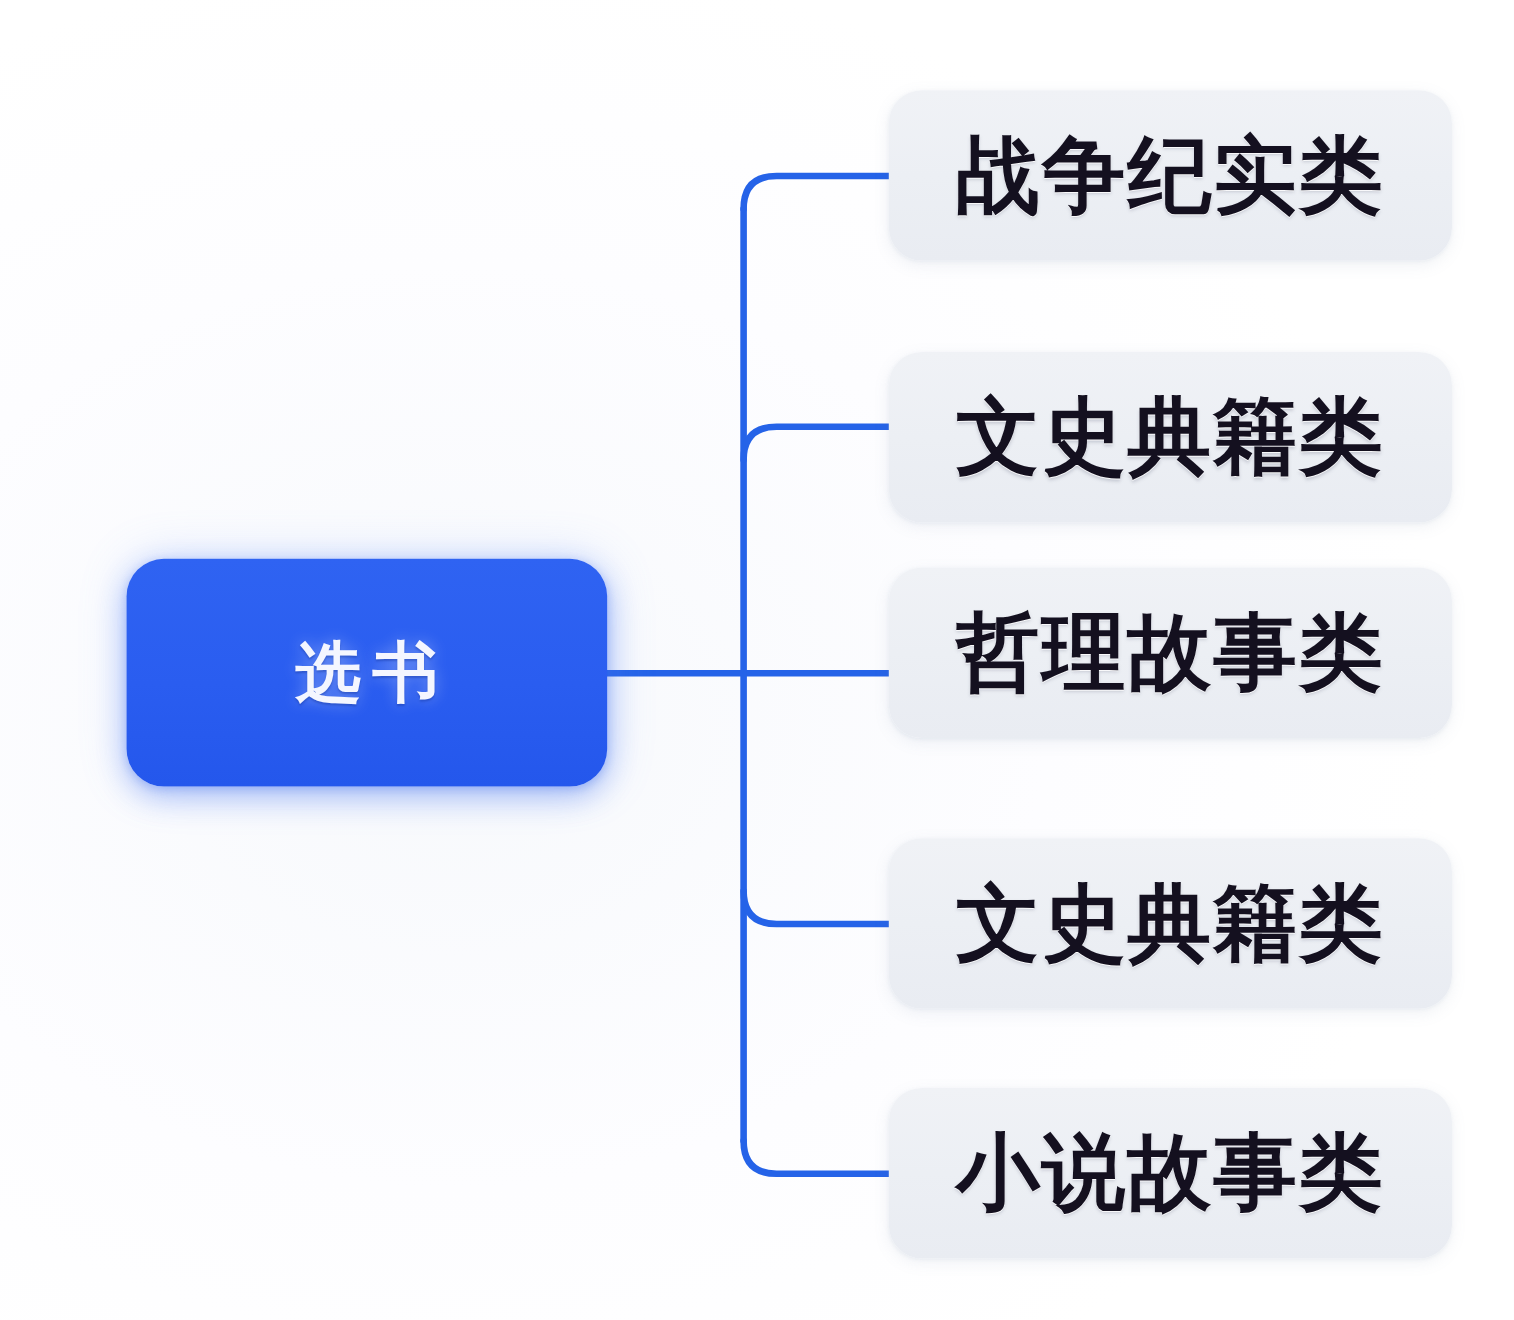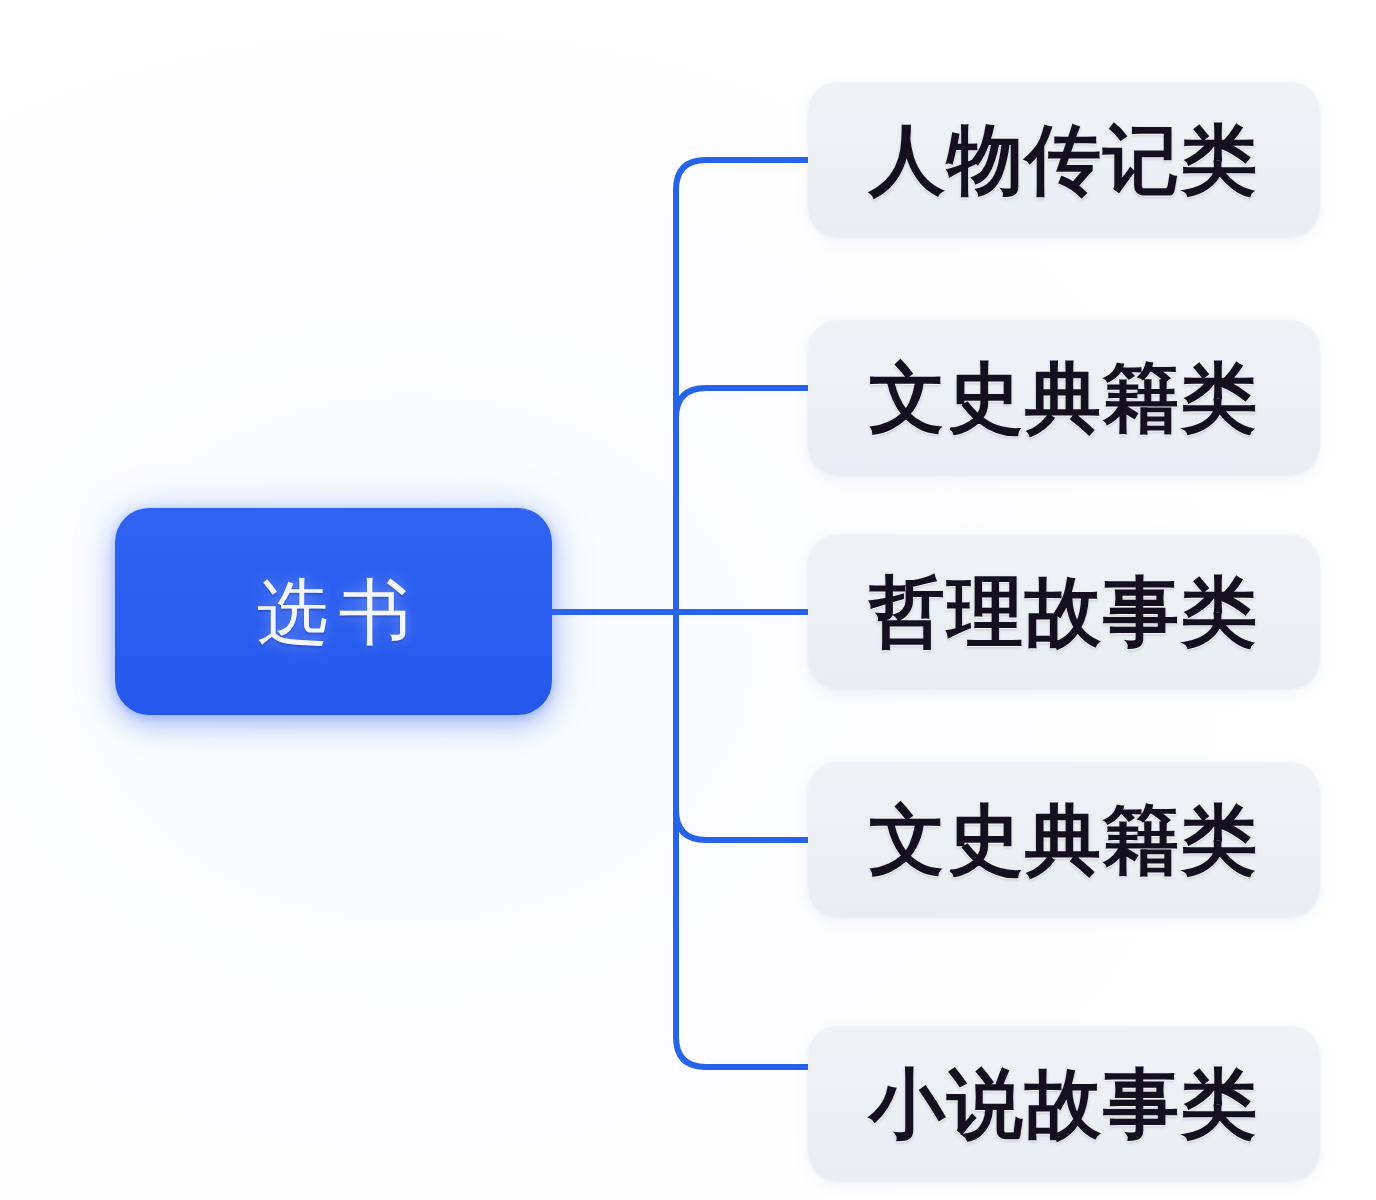--- a/index.html
+++ b/index.html
@@ -45,22 +45,22 @@
     box-shadow:
       0 10px 26px rgba(40, 92, 235, 0.30),
       0 2px 8px rgba(40, 92, 235, 0.22),
       0 0 42px rgba(120, 160, 255, 0.30);
     display: flex;
     align-items: center;
     justify-content: center;
   }
   .root-label {
     color: #f4f6ff;
-    font-size: 72px;
-    font-weight: normal;
+    font-size: 60px;
+    font-weight: bold;
     letter-spacing: 10px;
     text-indent: 10px;
     line-height: 1;
     text-shadow:
       0 2px 2px rgba(10, 40, 140, 0.35),
       0 0 14px rgba(255, 255, 255, 0.35);
     white-space: nowrap;
   }
 
   
@@ -85,23 +85,23 @@
     letter-spacing: 2px;
     line-height: 1;
     white-space: nowrap;
     text-shadow:
       0 1px 0 rgba(255, 255, 255, 0.85),
       0 2px 3px rgba(90, 95, 120, 0.25);
   }
 
   .node-1 { top: 82px; }
   .node-2 { top: 320px; }
-  .node-3 { top: 534px; text-align: right; }
+  .node-3 { top: 516px; text-align: right; }
   .node-4 { top: 762px; }
-  .node-5 { top: 1026px; }
+  .node-5 { top: 989px; }
 </style>
 </head>
 <body>
 
 <div id="mindmap-canvas">
 
   <svg id="connector-layer" viewBox="0 0 1376 1200" width="1376" height="1200">
     <g fill="none" stroke="#2563e8" stroke-width="6" stroke-linecap="round">
 
       <path d="M 552 612 L 808 612"></path>
@@ -116,21 +116,21 @@
 
       <path d="M 676 1037 Q 676 1067 706 1067 L 808 1067"></path>
     </g>
   </svg>
 
   <div class="root-node">
     <span class="root-label">选书</span>
   </div>
 
   <div class="child-node node-1">
-    <span class="child-label">人物传记类</span>
+    <span class="child-label">战争纪实类</span>
   </div>
 
   <div class="child-node node-2">
     <span class="child-label">文史典籍类</span>
   </div>
 
   <div class="child-node node-3">
     <span class="child-label">哲理故事类</span>
   </div>
 

